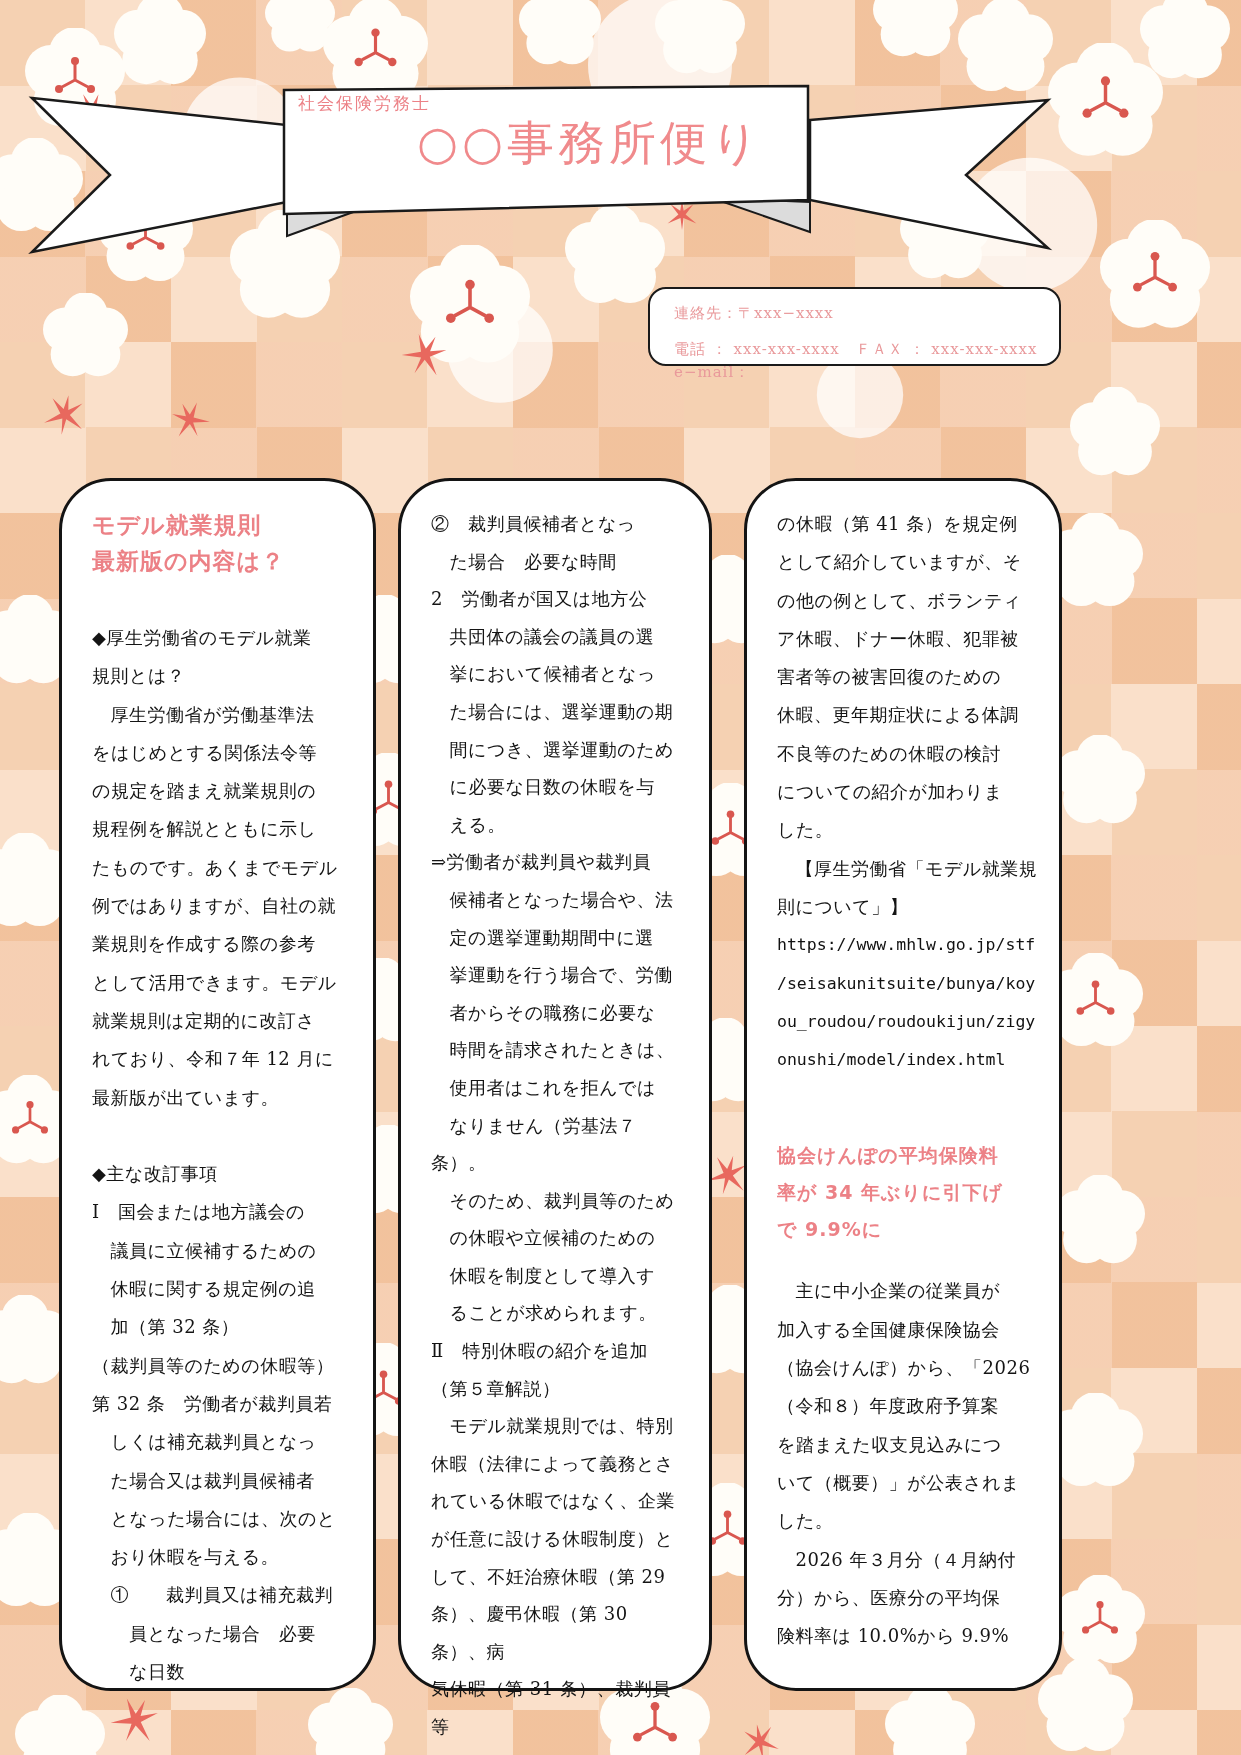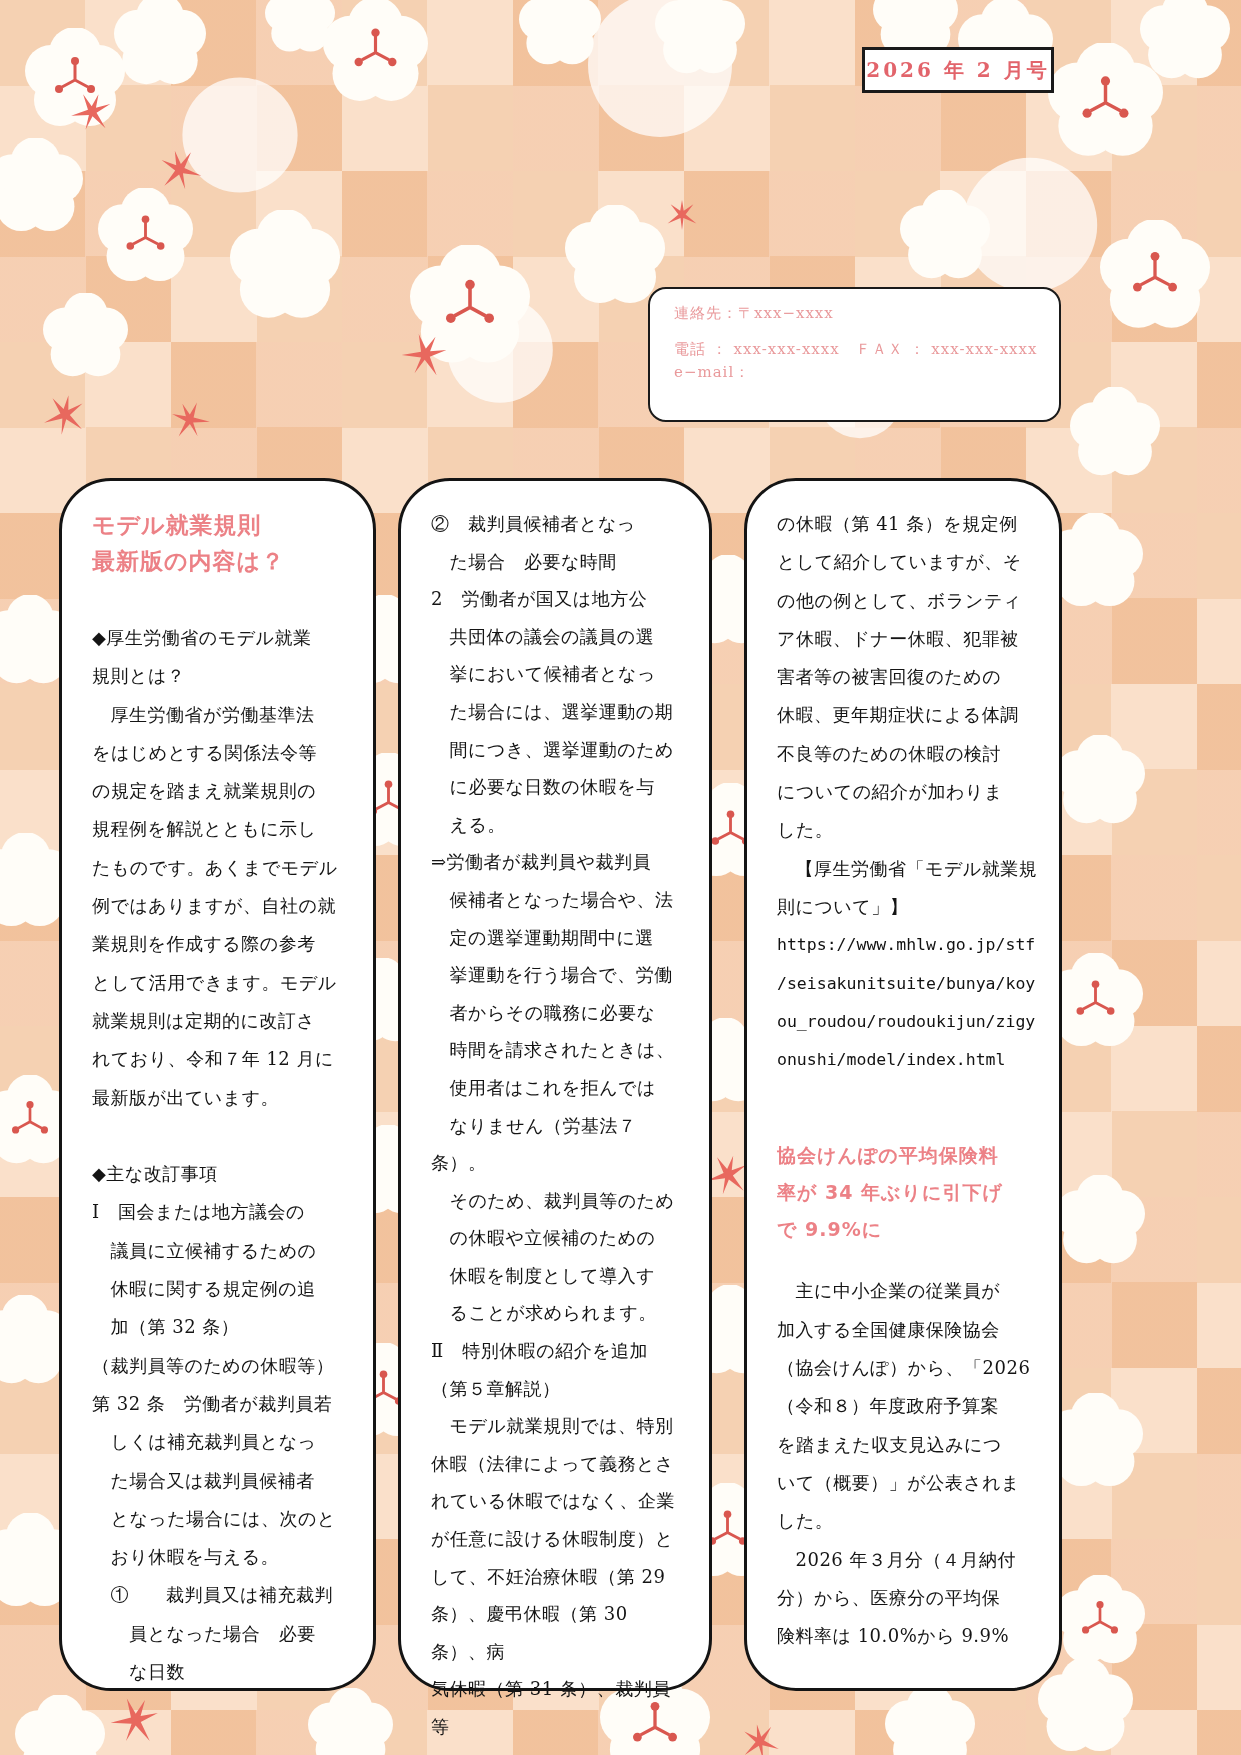--- a/index.html
+++ b/index.html
@@ -34,21 +34,21 @@
     position:absolute;left:278px;top:14px;font-size:17px;letter-spacing:2px;
     color:var(--accent-pink,#ec8186);
   }
   .ribbon-title{
     position:absolute;left:320px;top:34px;width:500px;text-align:center;
     font-size:47px;font-weight:500;letter-spacing:4px;color:var(--title-pink,#f08a8c);
     white-space:nowrap;
   }
 
   .contact{
-    position:absolute;left:648px;top:287px;width:413px;height:135px;z-index:3;
+    position:absolute;left:648px;top:287px;width:413px;height:79px;z-index:3;
     background:#fff;border:2.5px solid #1a1a1a;border-radius:18px;box-sizing:border-box;
     padding:15px 12px 10px 24px;color:var(--contact-pink,#e9999b);
     font-size:15px;letter-spacing:1px;
   }
   .contact .c1{margin-bottom:15px;}
   .contact .c2{line-height:23px;}
 
   .card{
     position:absolute;z-index:2;background:#fff;box-sizing:border-box;
     border:3px solid #141414;border-radius:52px;padding:24px 20px 36px 30px;
@@ -272,24 +272,32 @@
         <use href="#blossom"></use>
       </svg>
       <svg viewBox="0 0 100 100" class="decor-item" style="left: 1037.5px; top: 1657.5px; width: 95px; height: 95px;">
         <use href="#blossom"></use>
       </svg>
       <svg viewBox="0 0 100 100" class="decor-item" style="left: 742px; top: 1724px; width: 36px; height: 36px; transform: rotate(-10deg);">
         <use href="#burst"></use>
       </svg>
     </div>
 
-  <div class="issue-badge">
-    <span>2026 年 2 月号</span>
+
+  <div class="ribbon">
+    <svg viewBox="0 0 1040 195">
+      <polygon points="12,20 267,47 267,124 12,174 90,97" fill="#ffffff" stroke="#1a1a1a" stroke-width="2.5"></polygon>
+      <polygon points="790,42 1028,22 946,97 1028,170 790,122" fill="#ffffff" stroke="#1a1a1a" stroke-width="2.5"></polygon>
+      <polygon points="267,126 372,120 267,158" fill="#dcdcdc" stroke="#1a1a1a" stroke-width="2"></polygon>
+      <polygon points="790,124 692,120 790,154" fill="#dcdcdc" stroke="#1a1a1a" stroke-width="2"></polygon>
+      <polygon points="264,12 788,8 788,122 264,136" fill="#ffffff" stroke="#1a1a1a" stroke-width="2.5"></polygon>
+    </svg>
+    <div class="ribbon-sub">社会保険労務士</div>
+    <div class="ribbon-title">○○事務所便り</div>
   </div>
-
 
   <div class="contact">
     <div class="c1">連絡先：〒xxx−xxxx</div>
     <div class="c2">電話 ： xxx-xxx-xxxx　ＦＡＸ ： xxx-xxx-xxxx</div>
     <div class="c2">e−mail：</div>
   </div>
 
   <section class="card card1">
     <h2 class="pink-heading">モデル就業規則
 最新版の内容は？</h2>

